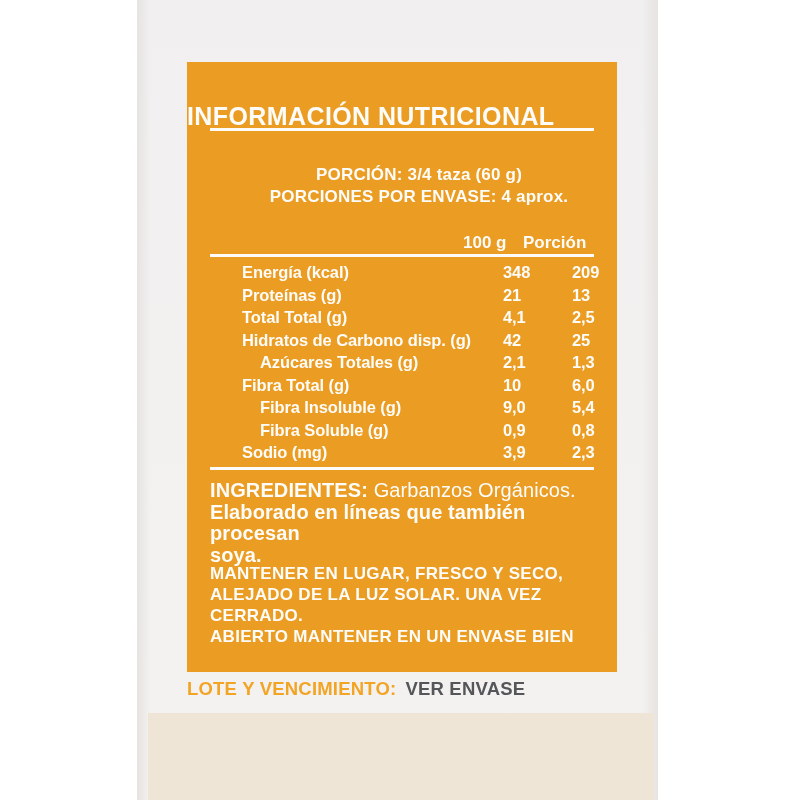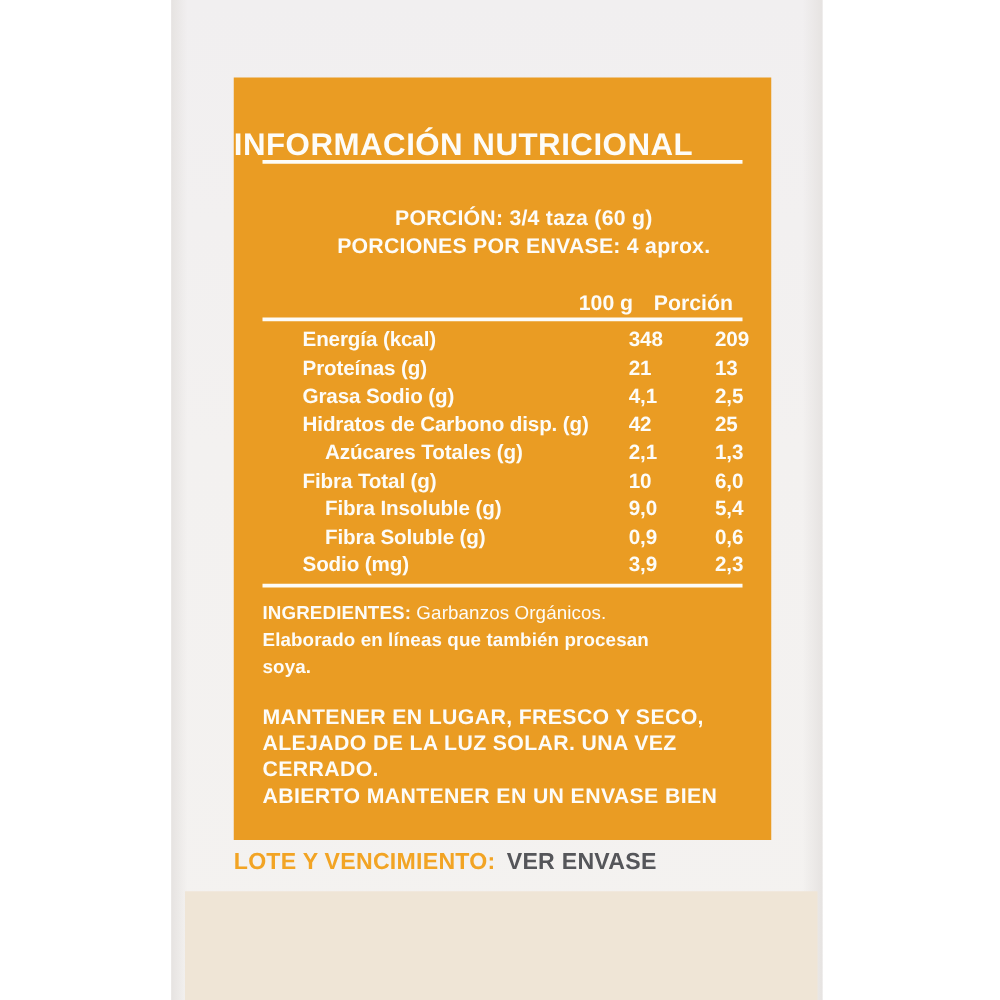--- a/index.html
+++ b/index.html
@@ -39,21 +39,21 @@
   .thead .c1{position:absolute;left:276px;}
   .thead .c2{position:absolute;left:336px;}
   .head-rule{position:absolute;top:192px;left:23px;width:384px;height:3px;background:var(--panel-text,#fdfcf8);}
   .rows{position:absolute;top:199px;left:0;width:100%;font-size:16.5px;font-weight:700;letter-spacing:-0.1px;padding-left:32px;}
   .nrow{position:relative;height:22.5px;line-height:22.5px;}
   .nrow .nlabel{position:absolute;left:23px;white-space:nowrap;}
   .nrow.indent .nlabel{left:41px;}
   .nrow .v1{position:absolute;left:284px;}
   .nrow .v2{position:absolute;left:353px;}
   .bottom-rule{position:absolute;top:405px;left:23px;width:384px;height:3px;background:var(--panel-text,#fdfcf8);}
-  .ingredients{position:absolute;top:418px;left:23px;width:388px;font-size:15px;line-height:21.5px;font-weight:700;letter-spacing:.1px;}
+  .ingredients{position:absolute;top:418px;left:23px;width:388px;font-size:20px;line-height:21.5px;font-weight:700;letter-spacing:.1px;}
   .ingredients .ing-value{font-weight:400;}
   .storage{position:absolute;top:501px;left:23px;width:388px;font-size:17px;line-height:21px;font-weight:700;letter-spacing:.3px;}
   
   .lote{position:absolute;left:50px;top:677px;height:24px;line-height:24px;font-size:18.5px;font-weight:700;letter-spacing:.2px;white-space:nowrap;}
   .lote .lote-label{color:var(--lote-orange,#f2a424);}
   .lote .lote-value{color:var(--lote-gray,#55565a);margin-left:9px;margin-top:41px;}
 </style>
 </head>
 <body>
 
@@ -83,21 +83,21 @@
             <span class="nlabel">Energía (kcal)</span>
             <span class="v1">348</span>
             <span class="v2">209</span>
           </div>
           <div class="nrow">
             <span class="nlabel">Proteínas (g)</span>
             <span class="v1">21</span>
             <span class="v2">13</span>
           </div>
           <div class="nrow">
-            <span class="nlabel">Grasa Sodio (g)</span>
+            <span class="nlabel">Total Total (g)</span>
             <span class="v1">4,1</span>
             <span class="v2">2,5</span>
           </div>
           <div class="nrow">
             <span class="nlabel">Hidratos de Carbono disp. (g)</span>
             <span class="v1">42</span>
             <span class="v2">25</span>
           </div>
           <div class="nrow indent">
             <span class="nlabel">Azúcares Totales (g)</span>
@@ -110,21 +110,21 @@
             <span class="v2">6,0</span>
           </div>
           <div class="nrow indent">
             <span class="nlabel">Fibra Insoluble (g)</span>
             <span class="v1">9,0</span>
             <span class="v2">5,4</span>
           </div>
           <div class="nrow indent">
             <span class="nlabel">Fibra Soluble (g)</span>
             <span class="v1">0,9</span>
-            <span class="v2">0,6</span>
+            <span class="v2">0,8</span>
           </div>
           <div class="nrow">
             <span class="nlabel">Sodio (mg)</span>
             <span class="v1">3,9</span>
             <span class="v2">2,3</span>
           </div>
         </div>
 
       <div class="bottom-rule"></div>
 

